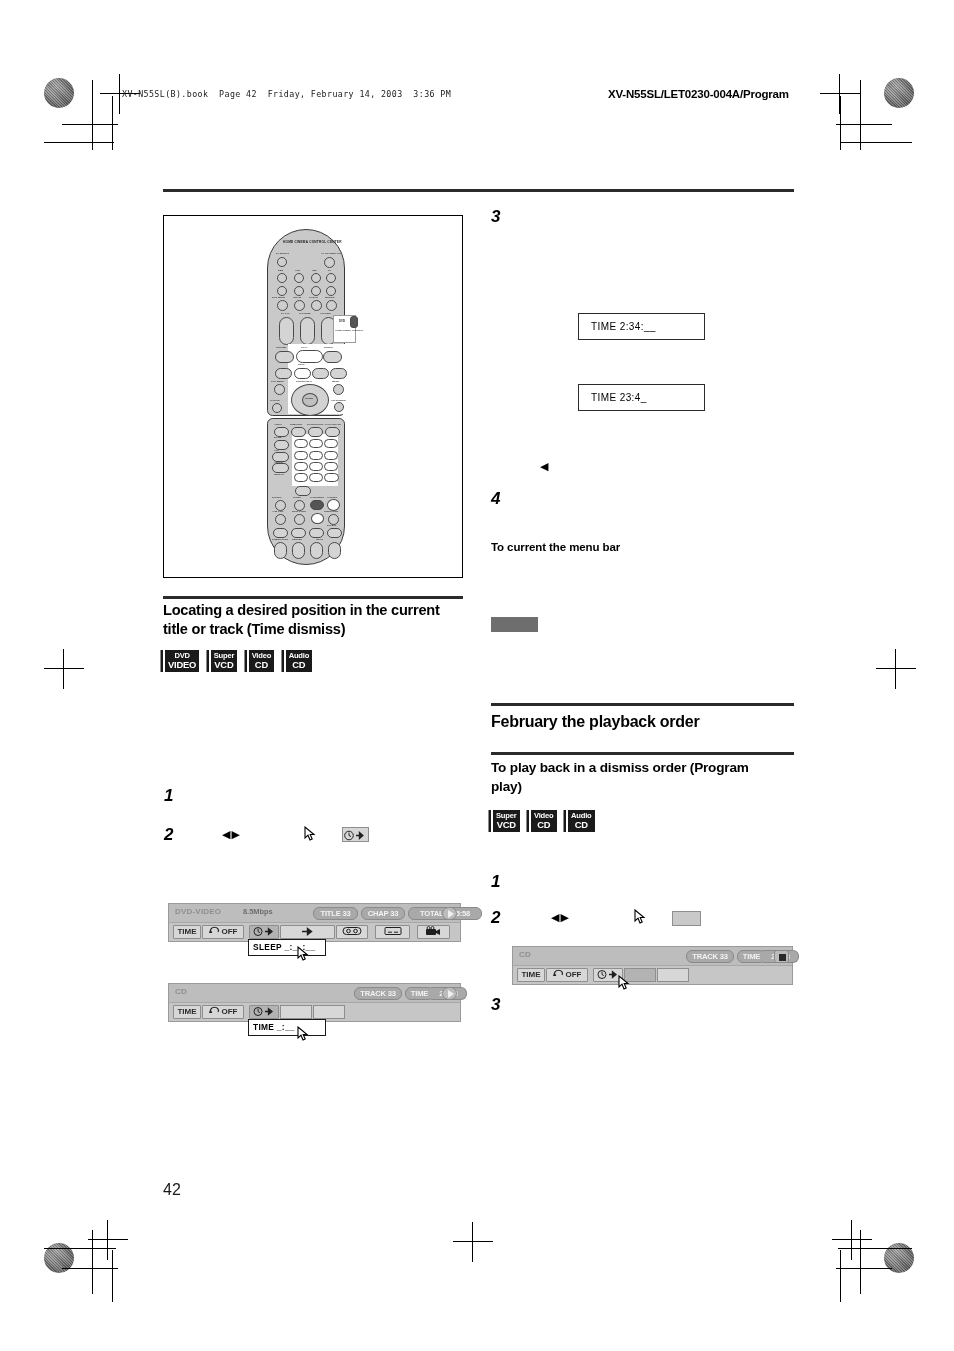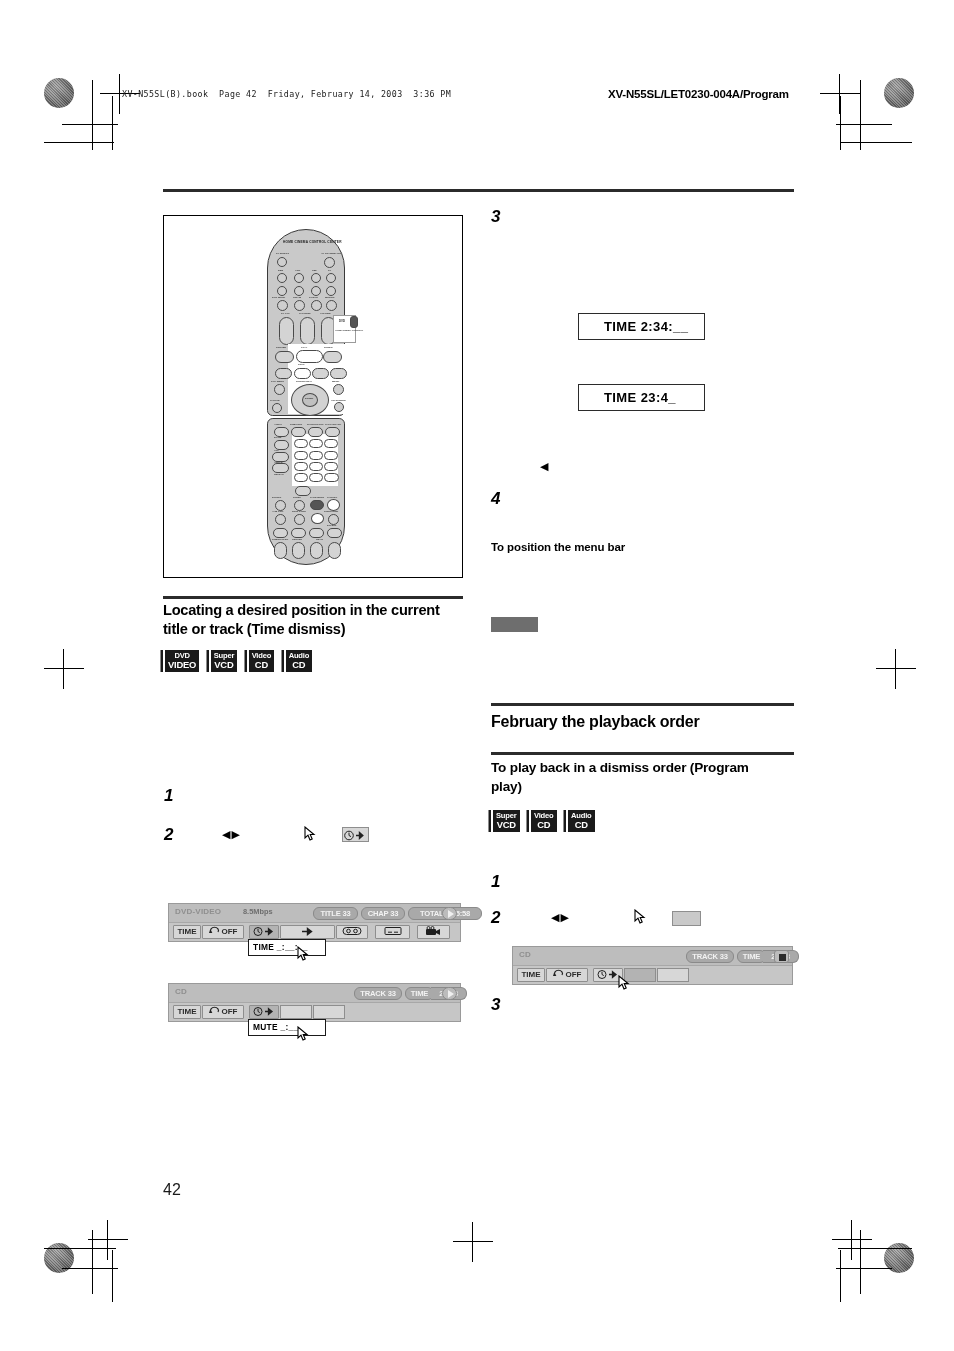--- a/index.html
+++ b/index.html
@@ -77,22 +77,22 @@
             border-radius:3px;box-sizing:border-box;}
   .tri{position:absolute;width:0;height:0;border-style:solid;}
   .osd-blank{position:absolute;top:2px;height:14px;background:#d7d7d7;border:1px solid #8e8e8e;box-sizing:border-box;}
 
   
   .timebox{position:absolute;background:#fff;border:1.4px solid #1a1a1a;box-sizing:border-box;
            font-size:8.4px;font-weight:bold;color:#000;line-height:15px;padding-left:4px;letter-spacing:.3px;}
 
   
   .bigtime{position:absolute;background:#fff;border:1.2px solid #2b2b2b;box-sizing:border-box;
-           font-size:13px;line-height:26px;padding-left:25px;letter-spacing:.4px;
-           font-family:"Liberation Sans",sans-serif;font-weight:bold;}
+           font-size:10px;line-height:26px;padding-left:12px;letter-spacing:.4px;
+           font-family:"Liberation Sans",sans-serif;}
 
   
   .cursor{position:absolute;}
 
   .graybar{position:absolute;background:#6e6e6e;}
   .pagenum{position:absolute;font-size:16px;color:#1a1a1a;font-family:"Liberation Sans",sans-serif;}
 
   .arrows{position:absolute;font-size:11px;line-height:11px;letter-spacing:1px;color:#000;}
   .icon-btn{position:absolute;background:#d7d7d7;border:1px solid #8e8e8e;box-sizing:border-box;}
 </style>
@@ -369,21 +369,21 @@
     <div class="osd-cell" style="left:248px;width:33px;">
       <svg width="20" height="11" viewBox="0 0 20 11">
         <rect x="2" y="3" width="10" height="6" rx="1" fill="#1f1f1f"></rect>
         <path d="M12,5 L16,3 L16,9 L12,7 Z" fill="#1f1f1f"></path>
         <circle cx="4.5" cy="2" r="1.5" fill="none" stroke="#1f1f1f" stroke-width=".9"></circle>
         <circle cx="8.5" cy="2" r="1.5" fill="none" stroke="#1f1f1f" stroke-width=".9"></circle>
       </svg>
     </div>
   </div>
 </div>
-<div class="timebox" style="left:248px;top:939px;width:78px;height:17px;">TIME   _:__:__</div>
+<div class="timebox" style="left:248px;top:939px;width:78px;height:17px;">SLEEP   _:__:__</div>
 <svg class="cursor" style="left:297px;top:946px;" width="14" height="16" viewBox="0 0 14 16">
   <path d="M1,1 L1,12 L4,9.2 L6,14 L8.2,13 L6.2,8.5 L10,8.5 Z" fill="#ffffff" stroke="#000" stroke-width="1.1"></path>
 </svg>
 
 <div class="osd" style="left:168px;top:983px;width:293px;height:39px;">
   <div class="osd-row top">
     <div class="osd-disc" style="left:6px;">CD</div>
     <div class="osd-chip" style="left:185px;width:48px;">TRACK 33</div>
     <div class="osd-chip" style="left:236px;width:29px;">TIME</div>
     <div class="osd-chip" style="left:262px;width:36px;background:#a9a9a9;border-left:none;border-radius:0 6px 6px 0;">25:58</div>
@@ -403,37 +403,37 @@
       <svg width="26" height="11" viewBox="0 0 26 11">
         <circle cx="7" cy="5.5" r="4" fill="none" stroke="#1f1f1f" stroke-width="1"></circle>
         <path d="M7,2.8 L7,5.5 L8.8,6.6" stroke="#1f1f1f" stroke-width="1" fill="none"></path>
         <path d="M14,5.5 L20,5.5 M17.5,2.7 L21,5.5 L17.5,8.3 Z" stroke="#1f1f1f" stroke-width="1.3" fill="#1f1f1f"></path>
       </svg>
     </div>
     <div class="osd-blank" style="left:111px;width:32px;"></div>
     <div class="osd-blank" style="left:144px;width:32px;"></div>
   </div>
 </div>
-<div class="timebox" style="left:248px;top:1019px;width:78px;height:17px;">MUTE      _:__</div>
+<div class="timebox" style="left:248px;top:1019px;width:78px;height:17px;">TIME      _:__</div>
 <svg class="cursor" style="left:297px;top:1026px;" width="14" height="16" viewBox="0 0 14 16">
   <path d="M1,1 L1,12 L4,9.2 L6,14 L8.2,13 L6.2,8.5 L10,8.5 Z" fill="#ffffff" stroke="#000" stroke-width="1.1"></path>
 </svg>
 
 <div class="stepnum abs" style="left:491px;top:207px;">3</div>
 <div class="bodytext abs" style="left:519px;top:209px;width:275px;"></div>
 
 <div class="bigtime" style="left:578px;top:313px;width:127px;height:27px;">TIME  2:34:__</div>
 <div class="bigtime" style="left:578px;top:384px;width:127px;height:27px;">TIME     23:4_</div>
 
 <div class="abs" style="left:540px;top:461px;font-size:11px;line-height:11px;">◀</div>
 
 <div class="stepnum abs" style="left:491px;top:489px;">4</div>
 <div class="bodytext abs" style="left:519px;top:491px;width:275px;"></div>
 
-<div class="abs bodytext" style="left:491px;top:539px;width:290px;">To position the menu bar</div>
+<div class="abs bodytext" style="left:491px;top:539px;width:290px;">To current the menu bar</div>
 
 <div class="graybar" style="left:491px;top:617px;width:47px;height:15px;"></div>
 
 <div class="rule-thick" style="left:491px;top:703px;width:303px;"></div>
 <h2 class="sec abs" style="left:491px;top:713px;width:303px;font-size:16px;">February the playback order</h2>
 <div class="rule-med" style="left:491px;top:752px;width:303px;"></div>
 <h3 class="sub abs" style="left:491px;top:759px;width:290px;">To play back in a dismiss order (Program play)</h3>
 
 <div class="abs" style="left:491px;top:810px;">
   <span class="badge">

